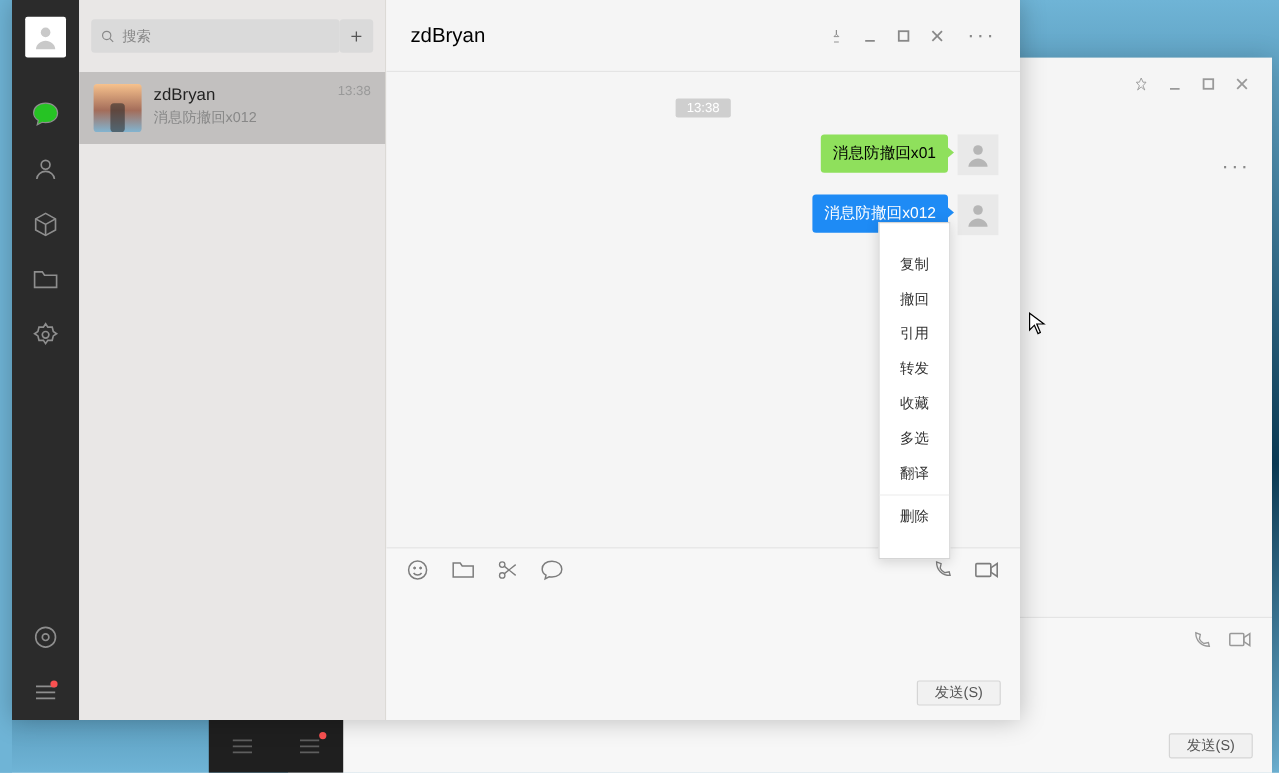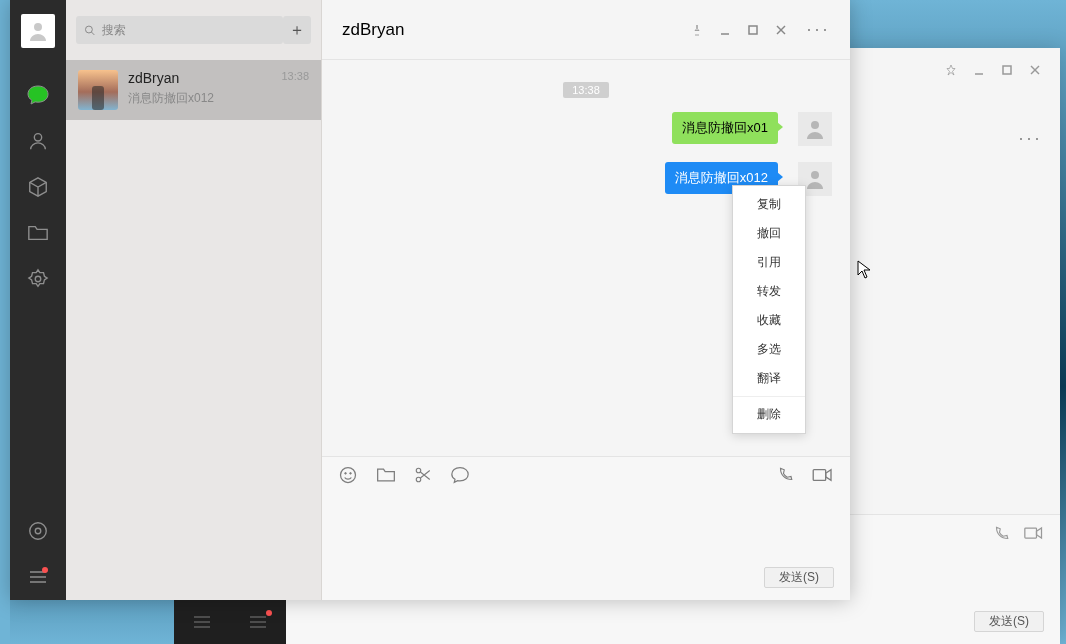--- a/index.html
+++ b/index.html
@@ -109,21 +109,21 @@
     width:26px; height:24px; display:flex; align-items:center; justify-content:center;
     color:#888; cursor:pointer;
   }
   .chat-header .dots { margin-left:10px; color:#888; font-size:18px; letter-spacing:2px; cursor:pointer;}
 
   .chat-body { flex:1; overflow:auto; padding:16px 18px 0 18px; }
   .time-pill {
     margin: 6px auto 14px auto; width:46px; text-align:center;
     background:#cfcfcf; color:#fff; font-size:11px; border-radius:2px; padding:2px 0;
   }
-  .msg-row { display:flex; justify-content:flex-end; align-items:flex-start; gap:20px; margin-bottom:16px;}
+  .msg-row { display:flex; justify-content:flex-end; align-items:flex-start; gap:8px; margin-bottom:16px;}
   .msg-bubble {
     background:#8fe05c; color:#000; padding:7px 10px; border-radius:3px;
     font-size:13px; max-width:260px; position:relative;
   }
   .msg-bubble::after{
     content:""; position:absolute; right:-5px; top:10px;
     border-width:5px 0 5px 6px; border-style:solid;
     border-color:transparent transparent transparent #8fe05c;
   }
   .msg-bubble.selected { background:#1e8bf5; color:#fff;}
@@ -131,21 +131,21 @@
   .msg-avatar {
     width:34px; height:34px; background:#e9e9e9;
     display:flex; align-items:center; justify-content:center;
   }
   .msg-avatar svg { fill:#b6b6b6; }
 
   
   .ctxmenu {
     position:absolute; left:410px; top:185px;
     background:#fff; border:1px solid #d5d5d5; box-shadow:0 2px 10px rgba(0,0,0,.15);
-    width:74px; padding:4px 0;
+    width:60px; padding:20px 0;
   }
   .ctxmenu .ci {
     padding:6px 0; text-align:center; font-size:12px; color:#333; cursor:pointer;
   }
   .ctxmenu .sep { height:1px; background:#eee; margin:3px 0;}
 
   
   .compose {
     border-top:1px solid #e4e4e4; padding:8px 16px 12px 16px;
     display:flex; flex-direction:column; gap:0; background:#f7f7f7;

